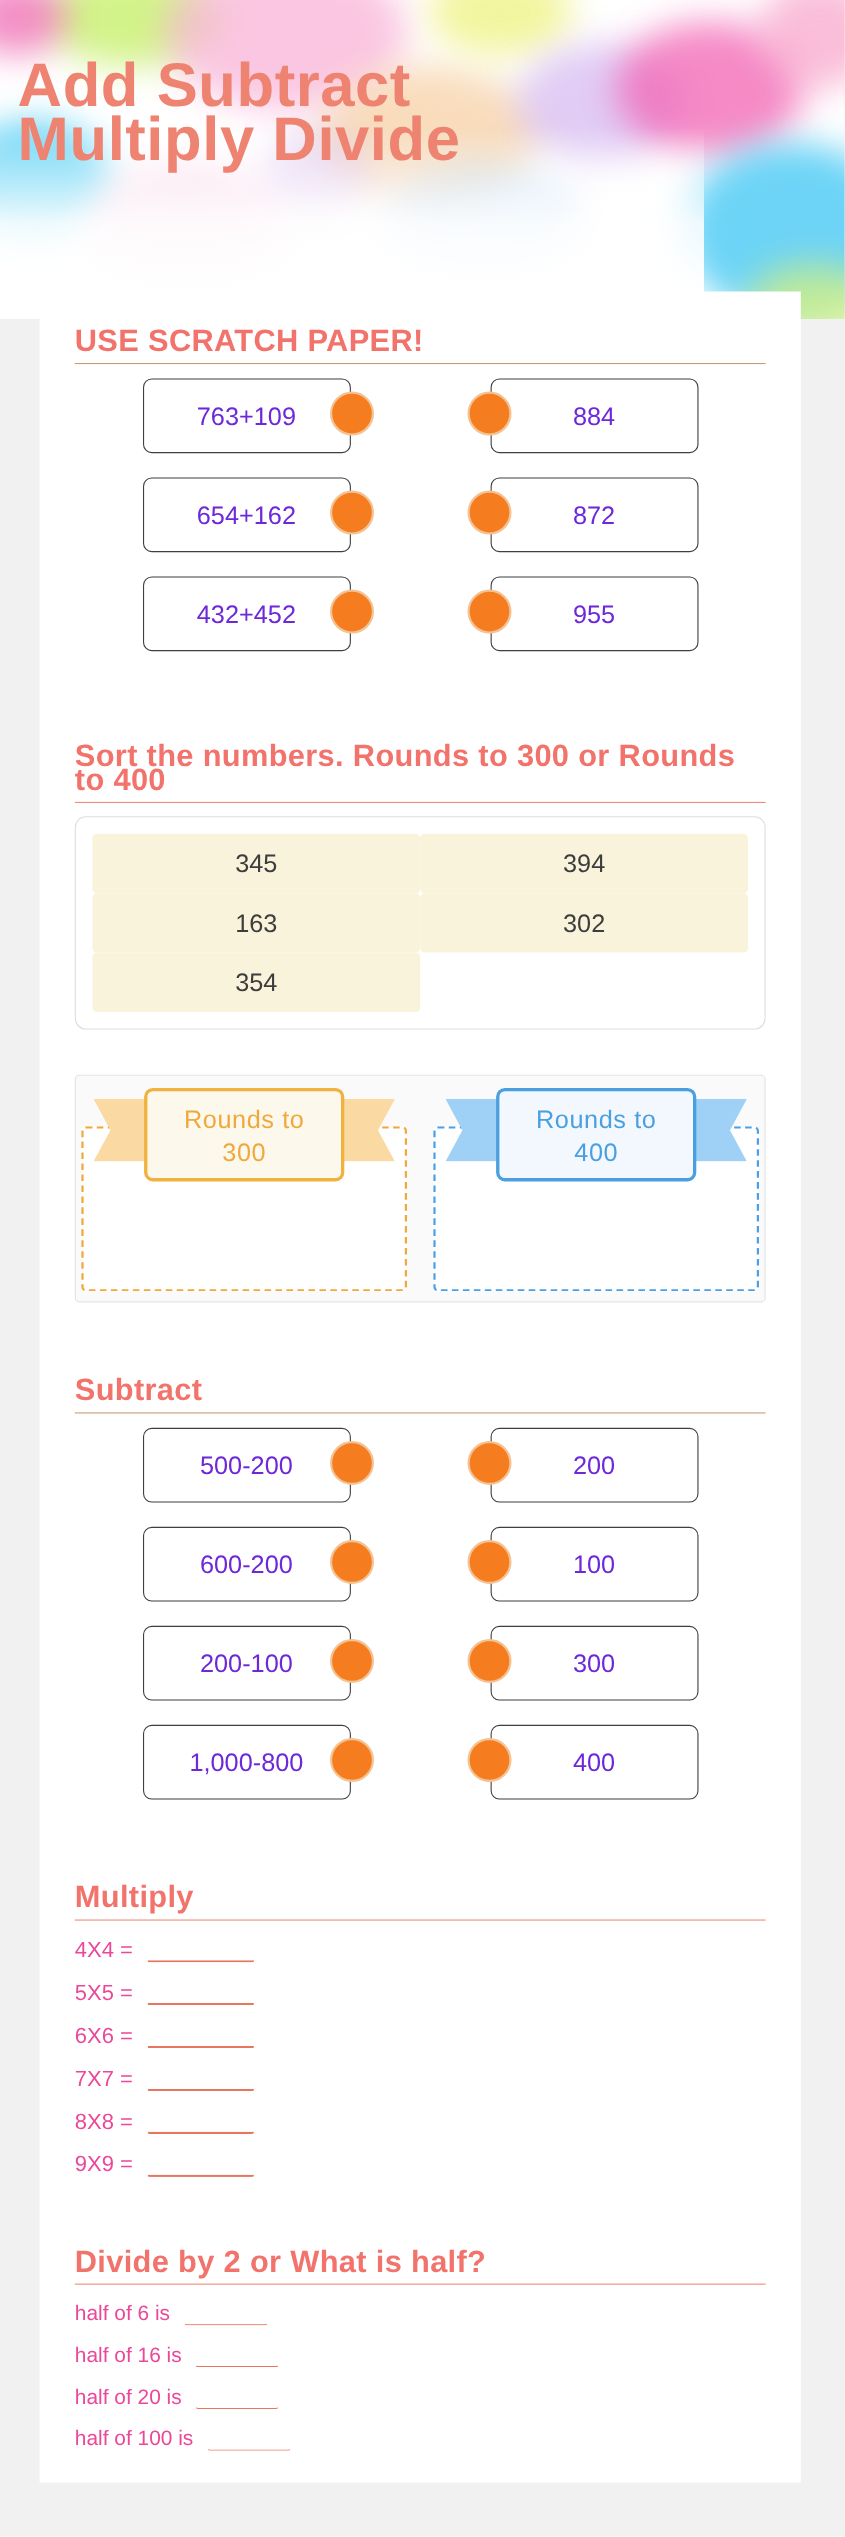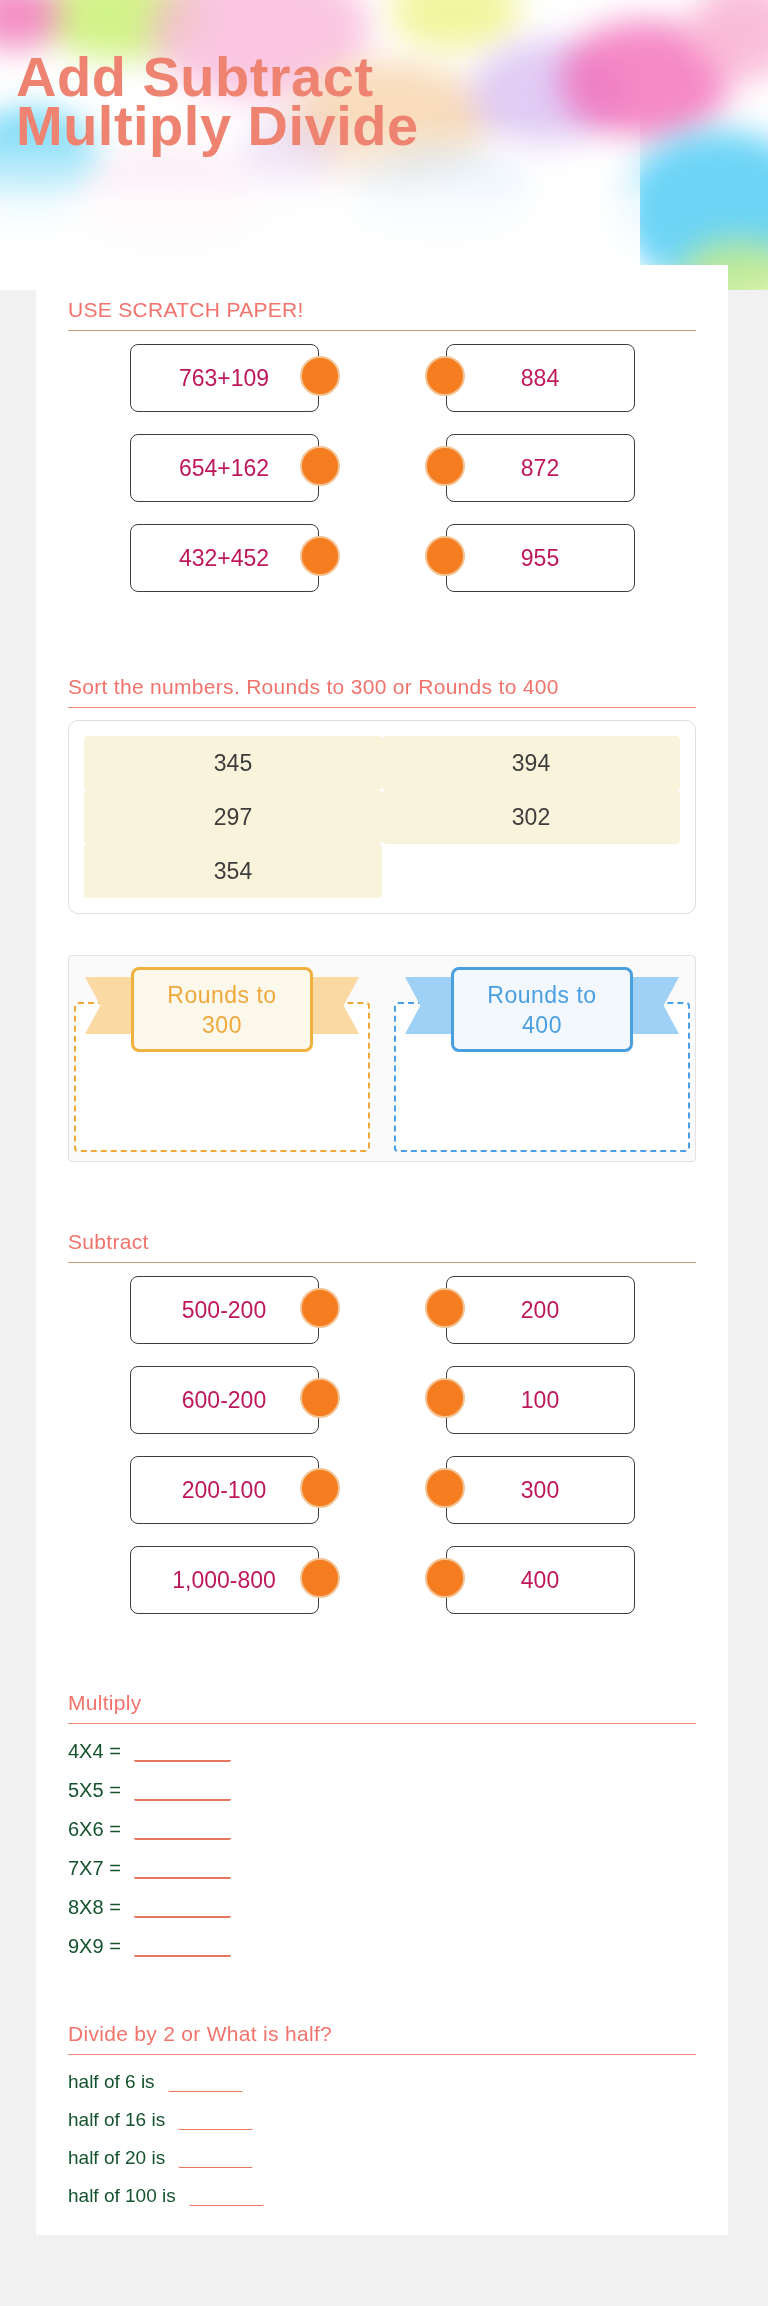--- a/index.html
+++ b/index.html
@@ -50,37 +50,37 @@
     position: relative;
     width: 692px;
     margin: -25px 0 34px 36px;
     background: #ffffff;
     padding: 34px 32px 27px;
   }
 
   section { margin: 0; }
   .sec-title {
     margin: 0 0 9px;
-    font-size: 21px; line-height: 22px; font-weight: normal;
+    font-size: 28px; line-height: 22px; font-weight: bold;
     color: #f2736c; letter-spacing: .3px;
   }
   .rule { height: 0; border-top: 1.5px solid #ee8c78; }
   .rule-tan { border-top-color: #c99b76; }
 
   
   .pairs { margin-top: 13px; display: flex; flex-direction: column; gap: 22px; }
   .pair-row { display: flex; justify-content: center; gap: 127px; }
   .match-box {
     position: relative;
     width: 189px; height: 68px;
     border: 1.5px solid #3f3f3f; border-radius: 8px;
     background: #ffffff;
     display: flex; align-items: center; justify-content: center;
   }
-  .mb-text { font-size: 23px; color: #be185d; }
+  .mb-text { font-size: 23px; color: #6d28d9; }
   .dot {
     position: absolute; top: calc(50% - 22px);
     width: 40px; height: 40px;
     background: #f57d1f;
     border: 2px solid #f3c394;
     border-radius: 50%;
   }
   .dot-r { right: -22px; }
   .dot-l { left: -22px; }
 
@@ -133,21 +133,21 @@
 
   
   .sec-subtract { margin-top: 69px; }
 
   
   .sec-multiply { margin-top: 78px; }
   .sec-divide { margin-top: 64px; }
   .fill-rows { margin-top: 14px; }
   .fill-row { display: flex; align-items: flex-start; gap: 13px; margin-bottom: 13px; }
   .fill-row:last-child { margin-bottom: 0; }
-  .fill-label { font-size: 20px; line-height: 26px; color: #14532d; }
+  .fill-label { font-size: 20px; line-height: 26px; color: #ec4899; }
   .blank { height: 24px; width: 97px; border-bottom: 2px solid #e8765f; border-radius: 2px; }
   .sec-divide .fill-label { font-size: 19px; line-height: 25px; }
   .sec-divide .blank { height: 23px; width: 75px; border-bottom-width: 1.5px; }
 </style>
 </head>
 <body>
 
 <div class="header">
   <span class="blob b1"></span>
   <span class="blob b2"></span>
@@ -208,21 +208,21 @@
       </div>
     </div>
   </section>
 
   <section class="sec-sort">
     <h2 class="sec-title">Sort the numbers. Rounds to 300 or Rounds to 400</h2>
     <div class="rule"></div>
     <div class="tile-panel">
       <div class="tile">345</div>
       <div class="tile">394</div>
-      <div class="tile">297</div>
+      <div class="tile">163</div>
       <div class="tile">302</div>
       <div class="tile">354</div>
       <div class="tile tile-spacer"></div>
     </div>
     <div class="zone-panel">
       <div class="zone zone-orange">
         <span class="wing wing-l wing-o"></span>
         <span class="wing wing-r wing-o"></span>
         <div class="ribbon-label rl-o">
           <span>Rounds to</span>

